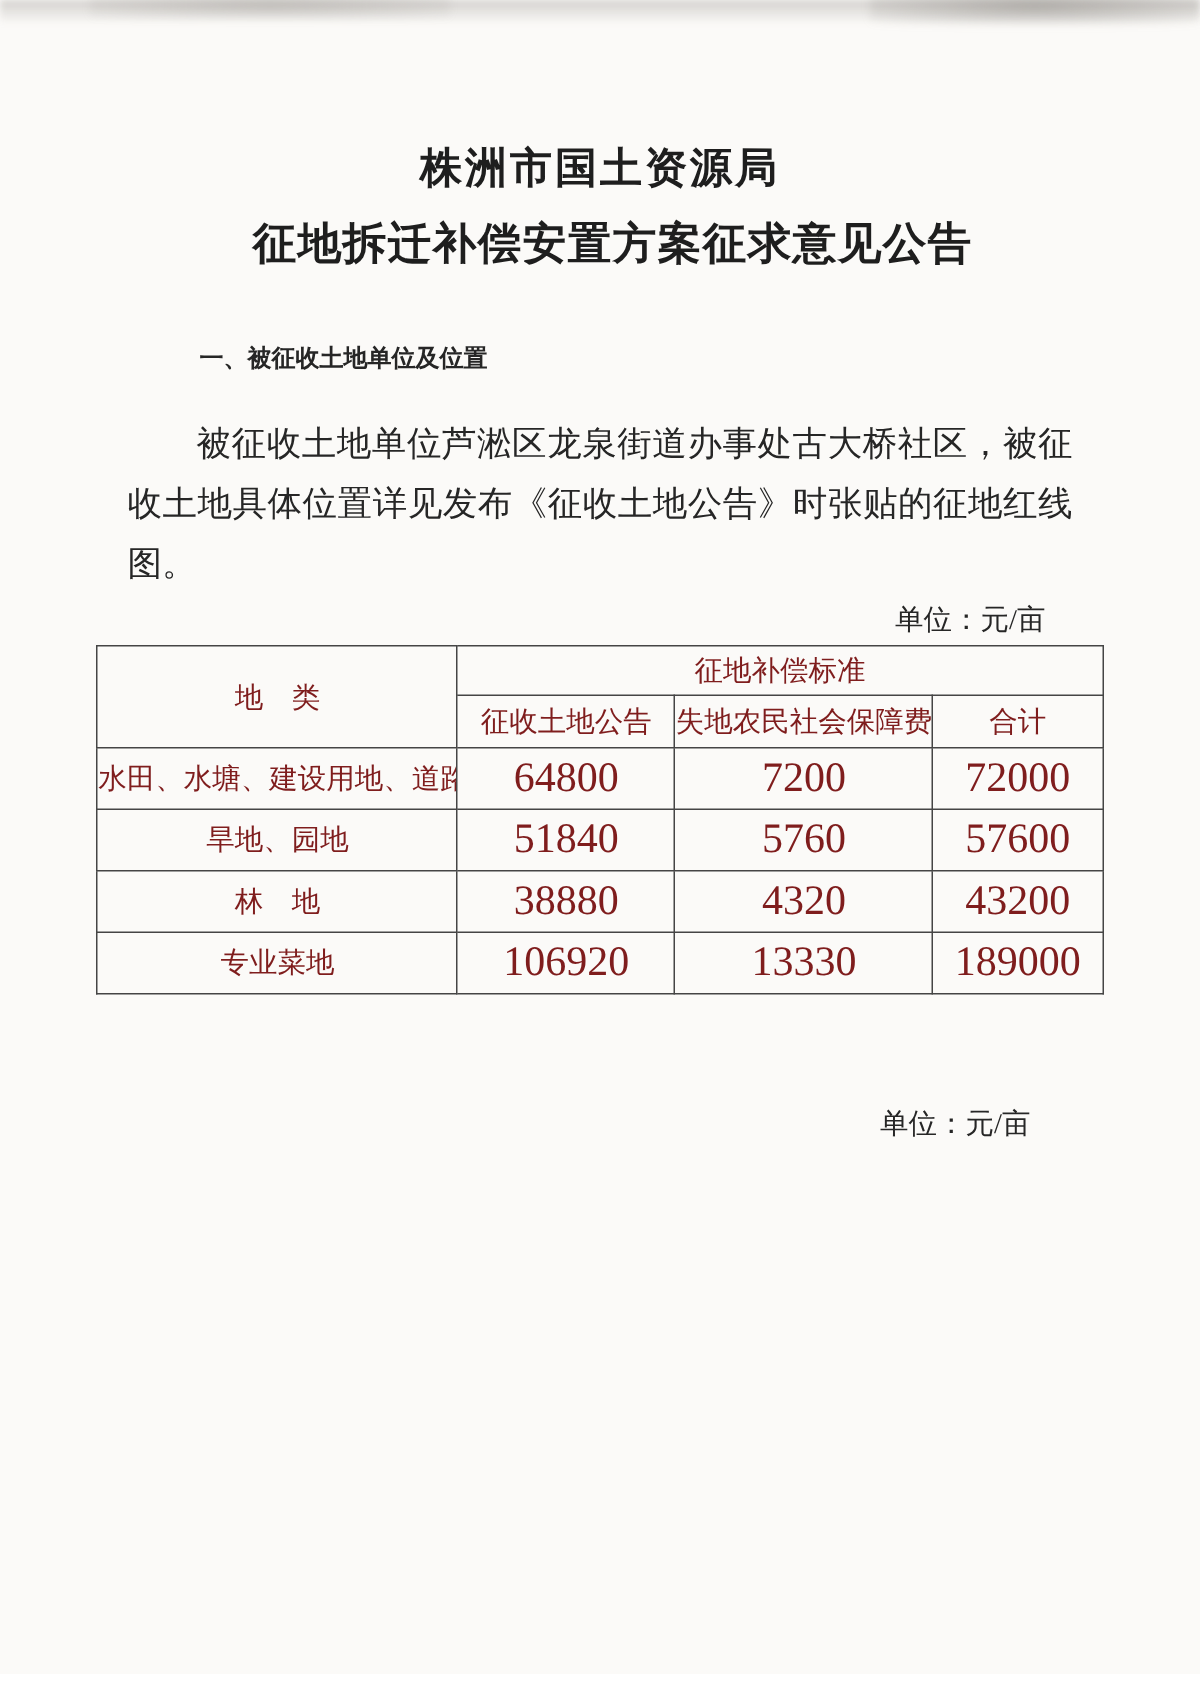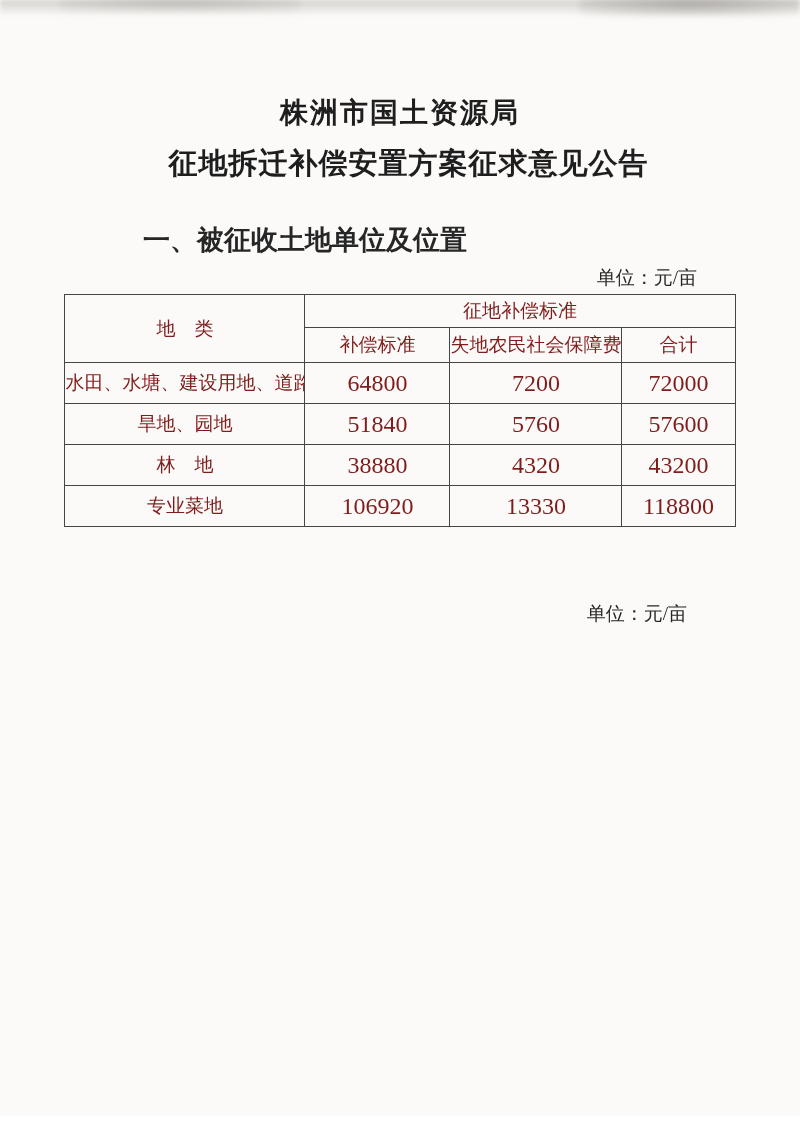--- a/index.html
+++ b/index.html
@@ -40,21 +40,21 @@
 
   .body-text {
     width: 630px;
     margin: 32px auto 0;
     font-size: 23px;
     line-height: 40px;
     text-align: justify;
   }
   .body-text p { margin: 0; text-indent: 2em; }
   .body-text h3 {
-    margin: 4px; font-size: 27px; line-height: 40px;
+    margin: 16px; font-size: 16px; line-height: 40px;
     font-weight: bold; text-indent: 2em; text-align: left;
   }
   .body-text h3.gap { margin-top: 4px; }
 
   .unit-top {
     width: 670px; margin: 6px auto 0;
     box-sizing: border-box; padding-right: 38px;
     text-align: right; font-size: 19px; line-height: 24px;
   }
   table.comp {
@@ -68,21 +68,21 @@
     text-align: center;
     vertical-align: middle;
     padding: 0;
     overflow: hidden;
     white-space: nowrap;
   }
   tr.row-group th { height: 32px; }
   tr.row-sub th { height: 34px; }
   tr.row-data td { height: 40px; }
   td.cat { text-align: left; padding-left: 11px; }
-  td.num { font-size: 24px; }
+  td.num { font-size: 28px; }
 
   .unit-bottom {
     width: 670px; margin: 74px auto 0;
     box-sizing: border-box; padding-right: 48px;
     text-align: right; font-size: 19px; line-height: 26px;
   }
 </style>
 </head>
 <body>
 
@@ -93,38 +93,39 @@
 
   <div class="content">
 
     <div class="title-block">
       <div class="title1">株洲市国土资源局</div>
       <div class="title2">征地拆迁补偿安置方案征求意见公告</div>
     </div>
 
     <div class="body-text">
       <h3>一、被征收土地单位及位置</h3>
+      <p>被征收土地单位芦淞区龙泉街道办事处古大桥社区，被征收土地具体位置详见发布《征收土地公告》时张贴的征地红线图。</p>
     </div>
 
     <div class="unit-top">单位：元/亩</div>
 
     <table class="comp">
       <colgroup>
         <col style="width:240px">
         <col style="width:145px">
         <col style="width:172px">
         <col style="width:113px">
       </colgroup>
       <thead>
         <tr class="row-group">
           <th rowspan="2">地　类</th>
           <th colspan="3">征地补偿标准</th>
         </tr>
         <tr class="row-sub">
-          <th>补偿标准</th>
+          <th>征收土地公告</th>
           <th>失地农民社会保障费</th>
           <th>合计</th>
         </tr>
       </thead>
       <tbody>
         <tr class="row-data">
           <td class="cat">水田、水塘、建设用地、道路</td>
           <td class="num">64800</td>
           <td class="num">7200</td>
           <td class="num">72000</td>
@@ -138,21 +139,21 @@
         <tr class="row-data">
           <td class="cat">林　地</td>
           <td class="num">38880</td>
           <td class="num">4320</td>
           <td class="num">43200</td>
         </tr>
         <tr class="row-data">
           <td class="cat">专业菜地</td>
           <td class="num">106920</td>
           <td class="num">13330</td>
-          <td class="num">118800</td>
+          <td class="num">189000</td>
         </tr>
       </tbody>
     </table>
 
     <div class="unit-bottom">单位：元/亩</div>
 
   </div>
 </div>
 
 </body></html>

